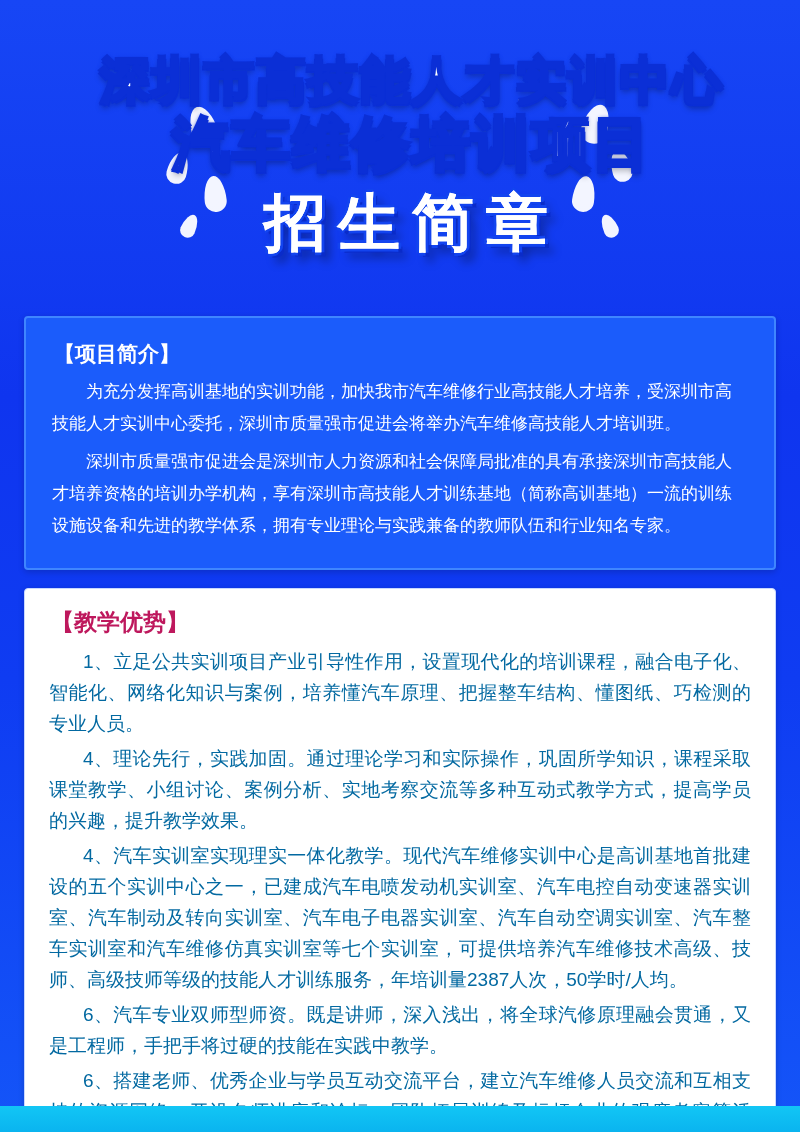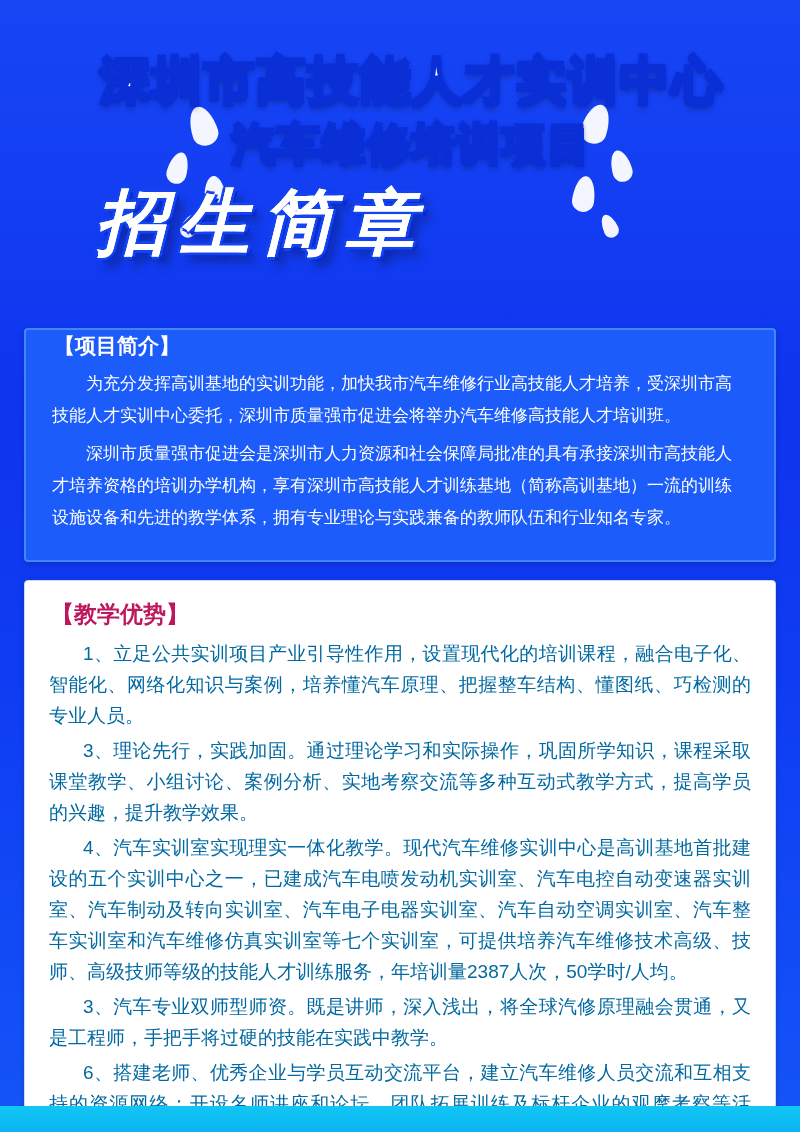--- a/index.html
+++ b/index.html
@@ -69,54 +69,54 @@
       2px 3px 0 #0b2fd6,
       -2px 3px 0 #0b2fd6,
       0 5px 6px rgba(0,0,0,.35);
   }
   .title-line1 {
     font-size: 50px;
     line-height: 60px;
     padding-top: 50px;
   }
   .title-line2 {
-    font-size: 43px;
+    font-size: 58px;
     line-height: 54px;
     padding-top: 6px;
     text-align: center;
   }
   .title-main {
     position: relative;
-    font-size: 71px;
+    text-align: center;
+    font-size: 62px;
     line-height: 90px;
     font-weight: 700;
     letter-spacing: 12px;
     padding-top: 8px;
     color: #ffffff;
     text-shadow:
       0 0 0 #fff,
       3px 0 0 #1344ef, -3px 0 0 #1344ef, 0 3px 0 #1344ef, 0 -3px 0 #1344ef,
       4px 4px 0 #0a2bc9,
       8px 9px 10px rgba(0,0,0,.35);
-    font-style: italic;
   }
 
   
   .card {
     position: relative;
     width: 752px;
     background: #ffffff;
     border-radius: 4px;
     box-shadow: 0 2px 6px rgba(0,0,0,.18);
     box-sizing: border-box;
     color: #14399f;
   }
   .card.intro {
-    margin-top: 28px;
-    padding: 2px 26px 20px 26px;
+    margin-top: 16px;
+    padding: 22px 26px 20px 26px;
     background: #1b5cfb;
     color: #ffffff;
     border: 2px solid #3f86ff;
   }
   .card.intro .card-title {
     font-size: 21px;
     font-weight: 700;
     margin: 0 0 8px 2px;
     color: #ffffff;
   }
@@ -172,19 +172,19 @@
 
   <section class="card intro">
     <h2 class="card-title">【项目简介】</h2>
     <p>为充分发挥高训基地的实训功能，加快我市汽车维修行业高技能人才培养，受深圳市高技能人才实训中心委托，深圳市质量强市促进会将举办汽车维修高技能人才培训班。</p>
     <p>深圳市质量强市促进会是深圳市人力资源和社会保障局批准的具有承接深圳市高技能人才培养资格的培训办学机构，享有深圳市高技能人才训练基地（简称高训基地）一流的训练设施设备和先进的教学体系，拥有专业理论与实践兼备的教师队伍和行业知名专家。</p>
   </section>
 
   <section class="card advantage">
     <h2 class="card-title">【教学优势】</h2>
     <p>1、立足公共实训项目产业引导性作用，设置现代化的培训课程，融合电子化、智能化、网络化知识与案例，培养懂汽车原理、把握整车结构、懂图纸、巧检测的专业人员。</p>
-    <p>3、理论先行，实践加固。通过理论学习和实际操作，巩固所学知识，课程采取课堂教学、小组讨论、案例分析、实地考察交流等多种互动式教学方式，提高学员的兴趣，提升教学效果。</p>
+    <p>4、理论先行，实践加固。通过理论学习和实际操作，巩固所学知识，课程采取课堂教学、小组讨论、案例分析、实地考察交流等多种互动式教学方式，提高学员的兴趣，提升教学效果。</p>
     <p>4、汽车实训室实现理实一体化教学。现代汽车维修实训中心是高训基地首批建设的五个实训中心之一，已建成汽车电喷发动机实训室、汽车电控自动变速器实训室、汽车制动及转向实训室、汽车电子电器实训室、汽车自动空调实训室、汽车整车实训室和汽车维修仿真实训室等七个实训室，可提供培养汽车维修技术高级、技师、高级技师等级的技能人才训练服务，年培训量2387人次，50学时/人均。</p>
-    <p>3、汽车专业双师型师资。既是讲师，深入浅出，将全球汽修原理融会贯通，又是工程师，手把手将过硬的技能在实践中教学。</p>
+    <p>6、汽车专业双师型师资。既是讲师，深入浅出，将全球汽修原理融会贯通，又是工程师，手把手将过硬的技能在实践中教学。</p>
     <p>6、搭建老师、优秀企业与学员互动交流平台，建立汽车维修人员交流和互相支持的资源网络；开设名师讲座和论坛、团队拓展训练及标杆企业的观摩考察等活动，促进学员的深层次交流。</p>
   </section>
 
 </div>
 
 </body></html>

